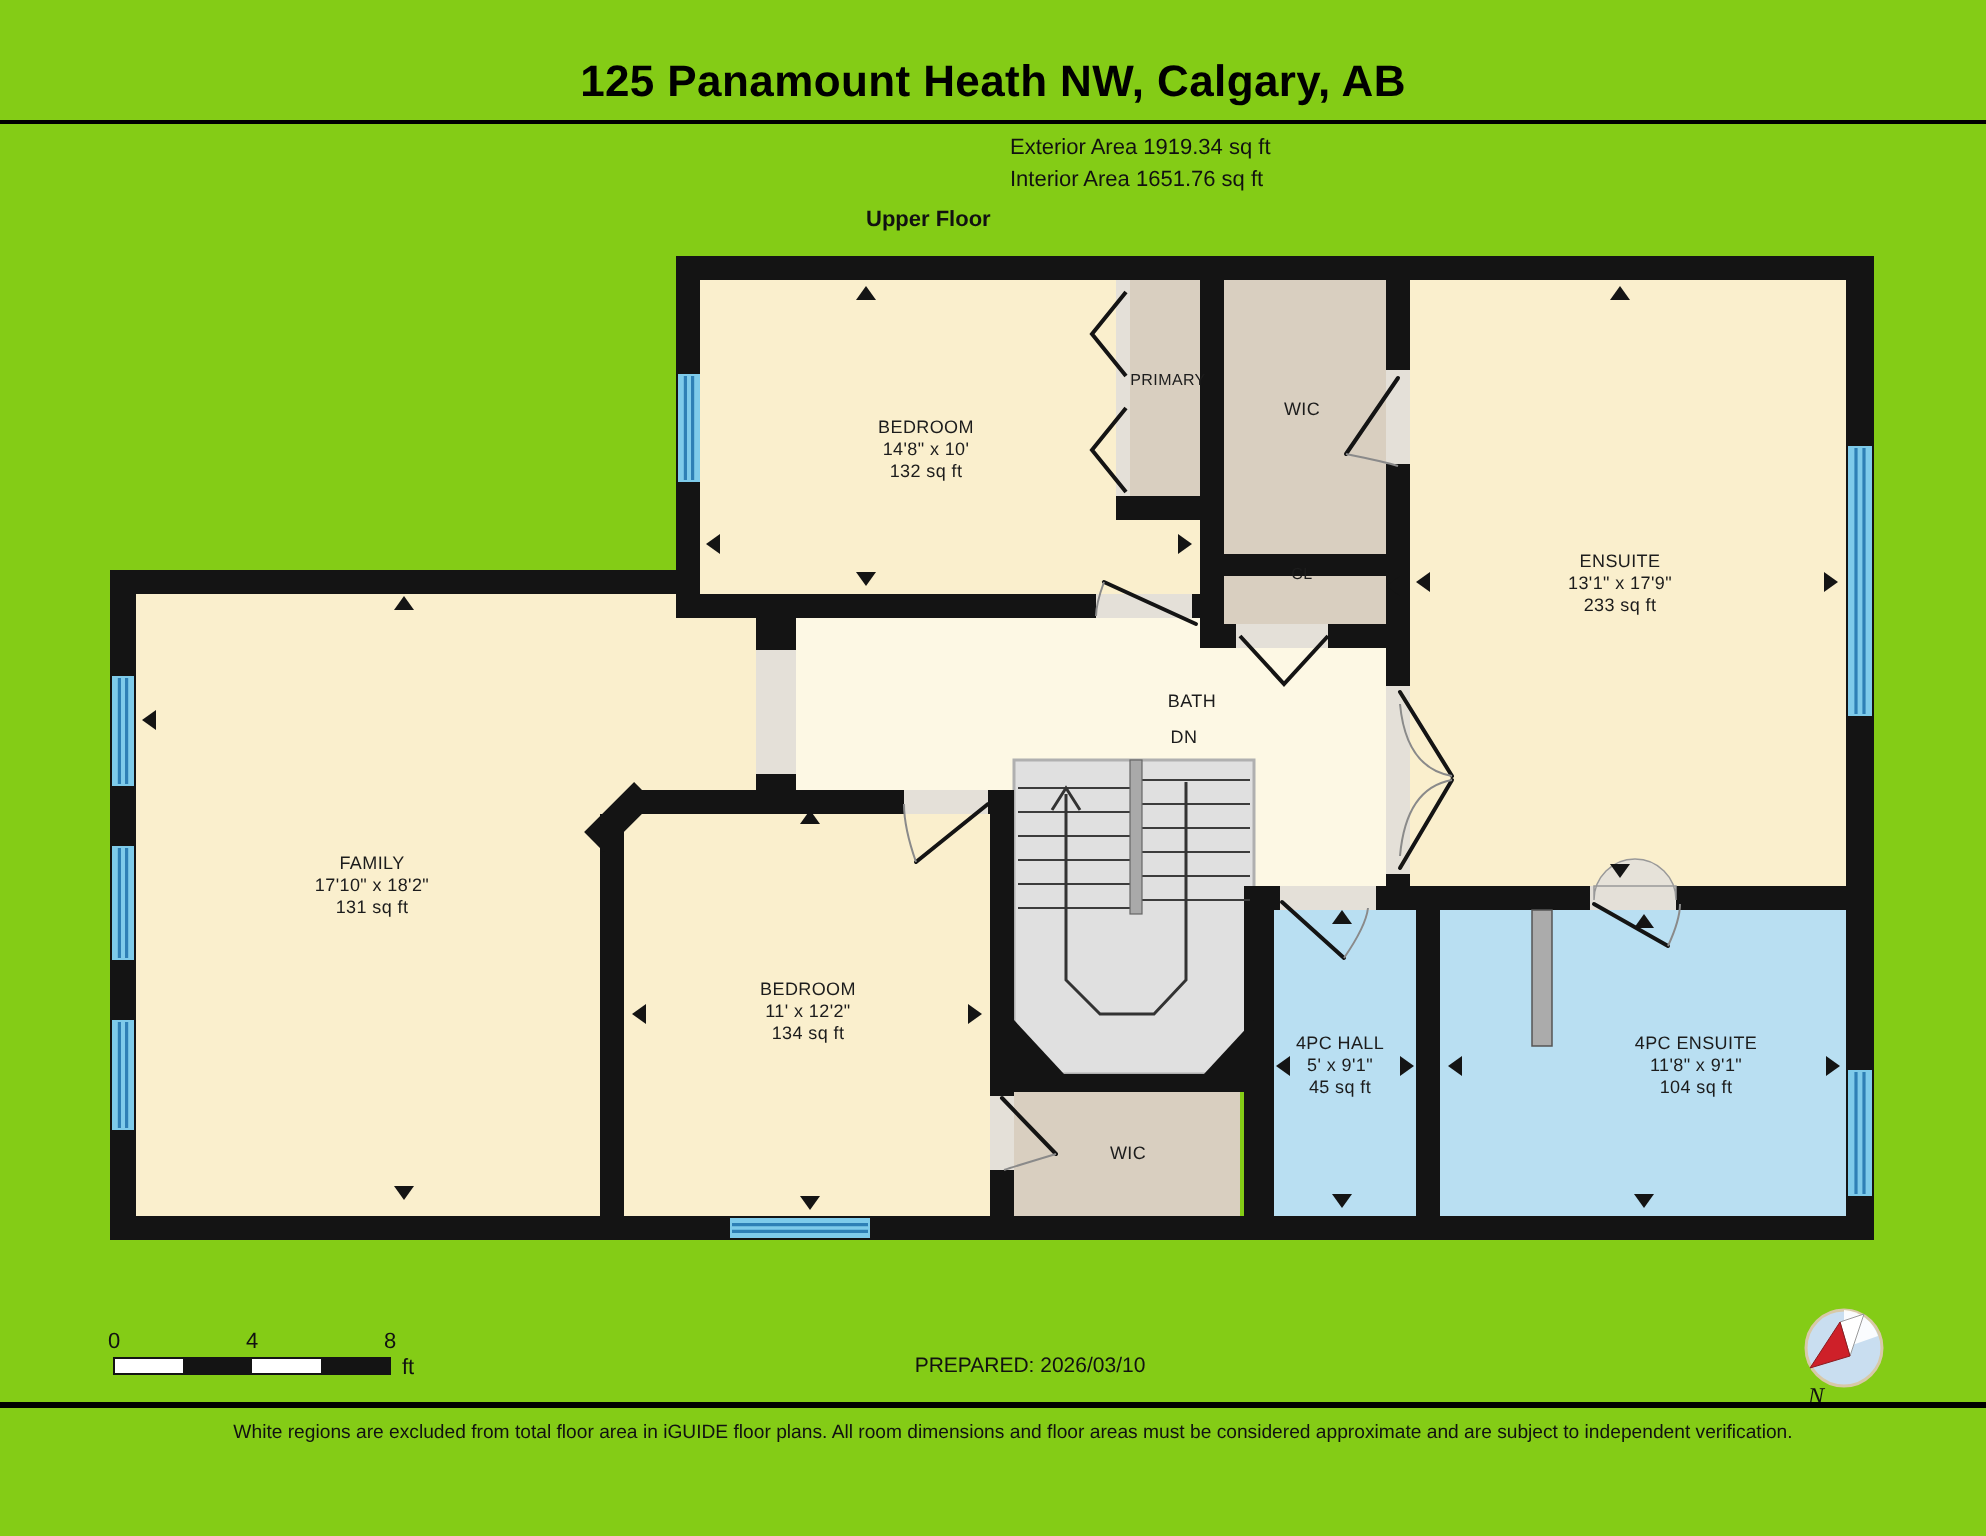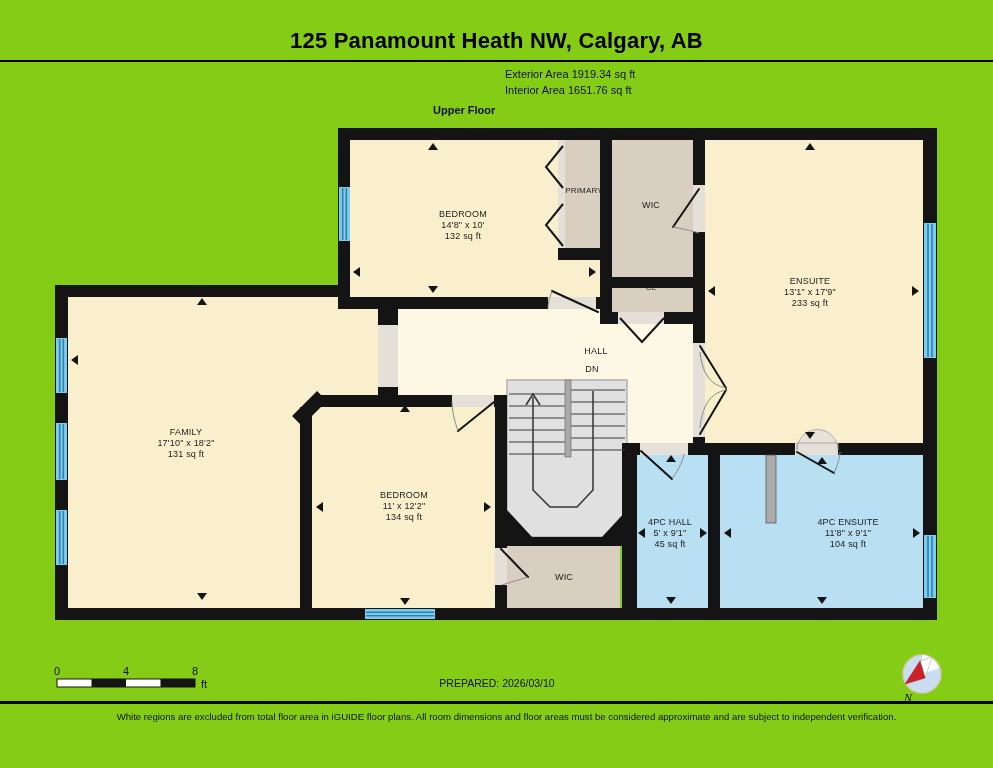--- a/index.html
+++ b/index.html
@@ -9,21 +9,21 @@
   .hdr-title{position:absolute;left:0;top:28px;width:100%;text-align:center;
              font-size:22px;font-weight:bold;color:#000;letter-spacing:.2px;}
   .rule{position:absolute;left:0;width:100%;background:#000;}
   .sub{position:absolute;font-size:11px;color:#111;white-space:nowrap;}
   .bold{font-weight:bold;margin-top:36px;}
   .roomlabel{position:absolute;transform:translate(-50%,-50%);text-align:center;
              font-size:9px;line-height:11px;color:#1c1c1c;white-space:nowrap;letter-spacing:.2px;}
   .roomlabel .rl{display:block;}
   .fs8{font-size:8px;}
   .ticklabel{position:absolute;transform:translateX(-50%);font-size:11px;color:#111;}
-  .prepared{position:absolute;transform:translateX(-50%);font-size:10.5px;color:#111;white-space:nowrap;}
+  .prepared{position:absolute;transform:translateX(-50%);font-size:10.5px;color:#111;white-space:nowrap;margin-left:18px;}
   .n-label{position:absolute;font-family:"Liberation Serif",serif;font-style:italic;
            font-size:12px;color:#111;}
   .footer-disclaimer{position:absolute;left:0;top:711px;width:100%;text-align:center;
                      font-size:9.6px;color:#111;margin-left:10px;}
   
   .wall{fill:#141414;}
   .casing{fill:#E4E0D8;}
   .leaf{stroke:#141414;stroke-width:2;fill:none;stroke-linecap:round;}
   .arc{stroke:#8a8a8a;stroke-width:1;fill:none;}
   .bifold{stroke:#141414;stroke-width:2;fill:none;stroke-linejoin:miter;}
@@ -257,21 +257,21 @@
   </div>
   <div class="roomlabel fs8" style="left:651px;top:287px">
     <span class="rl">CL</span>
   </div>
   <div class="roomlabel" style="left:810px;top:292px">
     <span class="rl">ENSUITE</span>
     <span class="rl">13'1" x 17'9"</span>
     <span class="rl">233 sq ft</span>
   </div>
   <div class="roomlabel" style="left:596px;top:351px">
-    <span class="rl">HALL</span>
+    <span class="rl">BATH</span>
   </div>
   <div class="roomlabel" style="left:592px;top:369px">
     <span class="rl">DN</span>
   </div>
   <div class="roomlabel" style="left:186px;top:443px">
     <span class="rl">FAMILY</span>
     <span class="rl">17'10" x 18'2"</span>
     <span class="rl">131 sq ft</span>
   </div>
   <div class="roomlabel" style="left:404px;top:506px">

